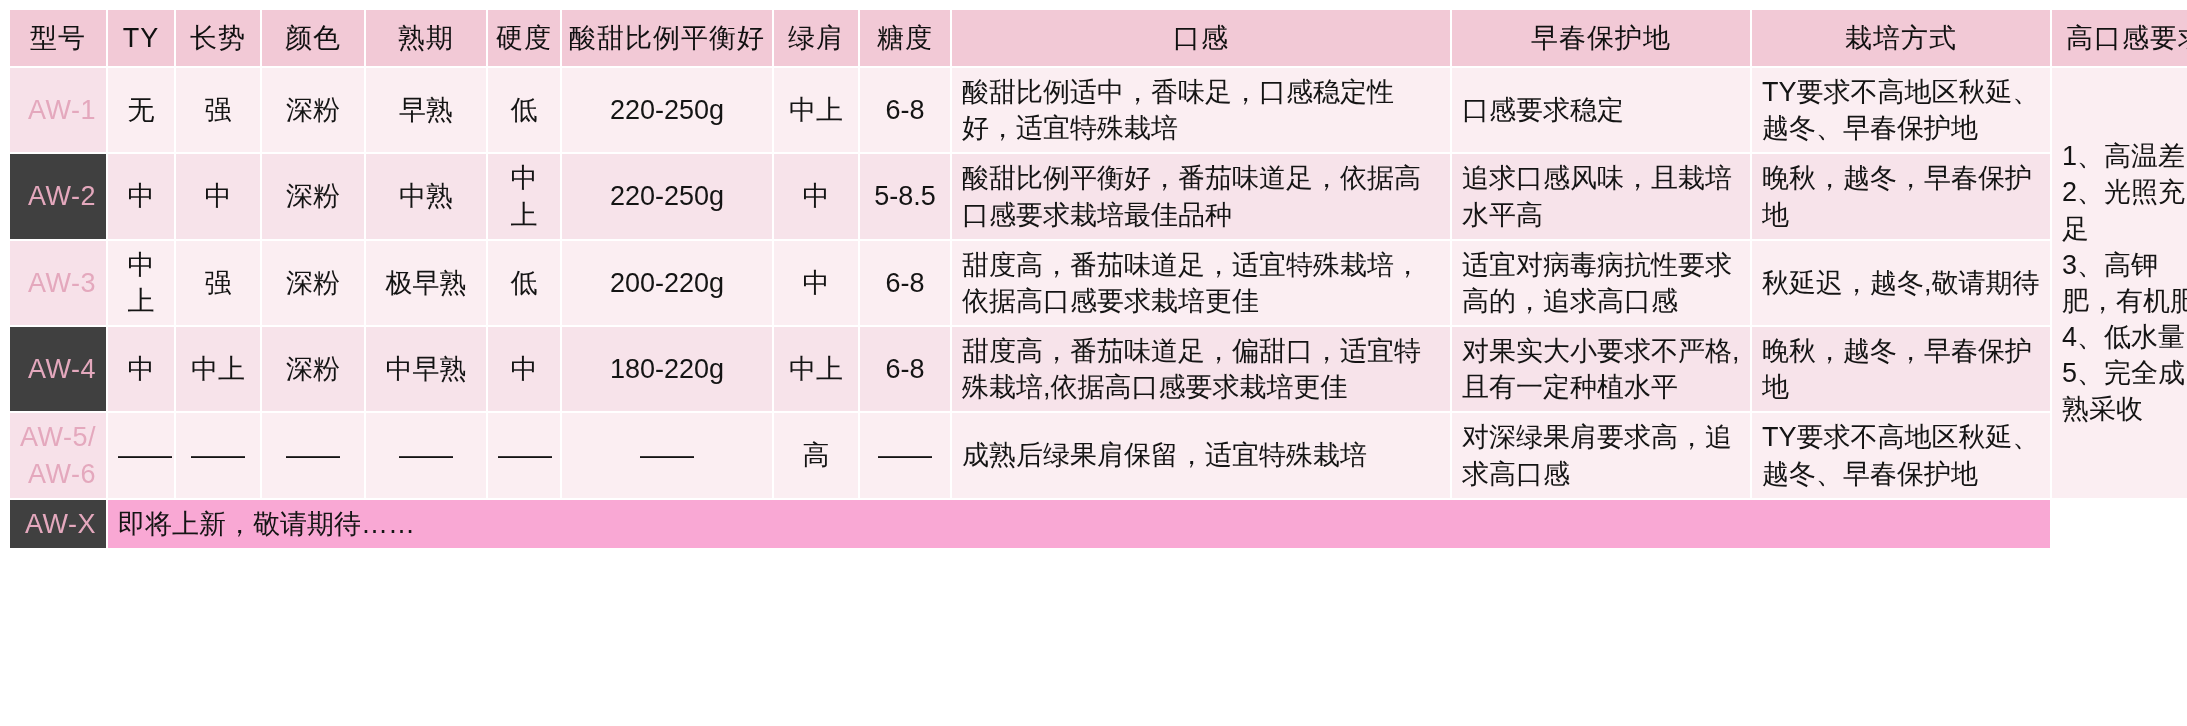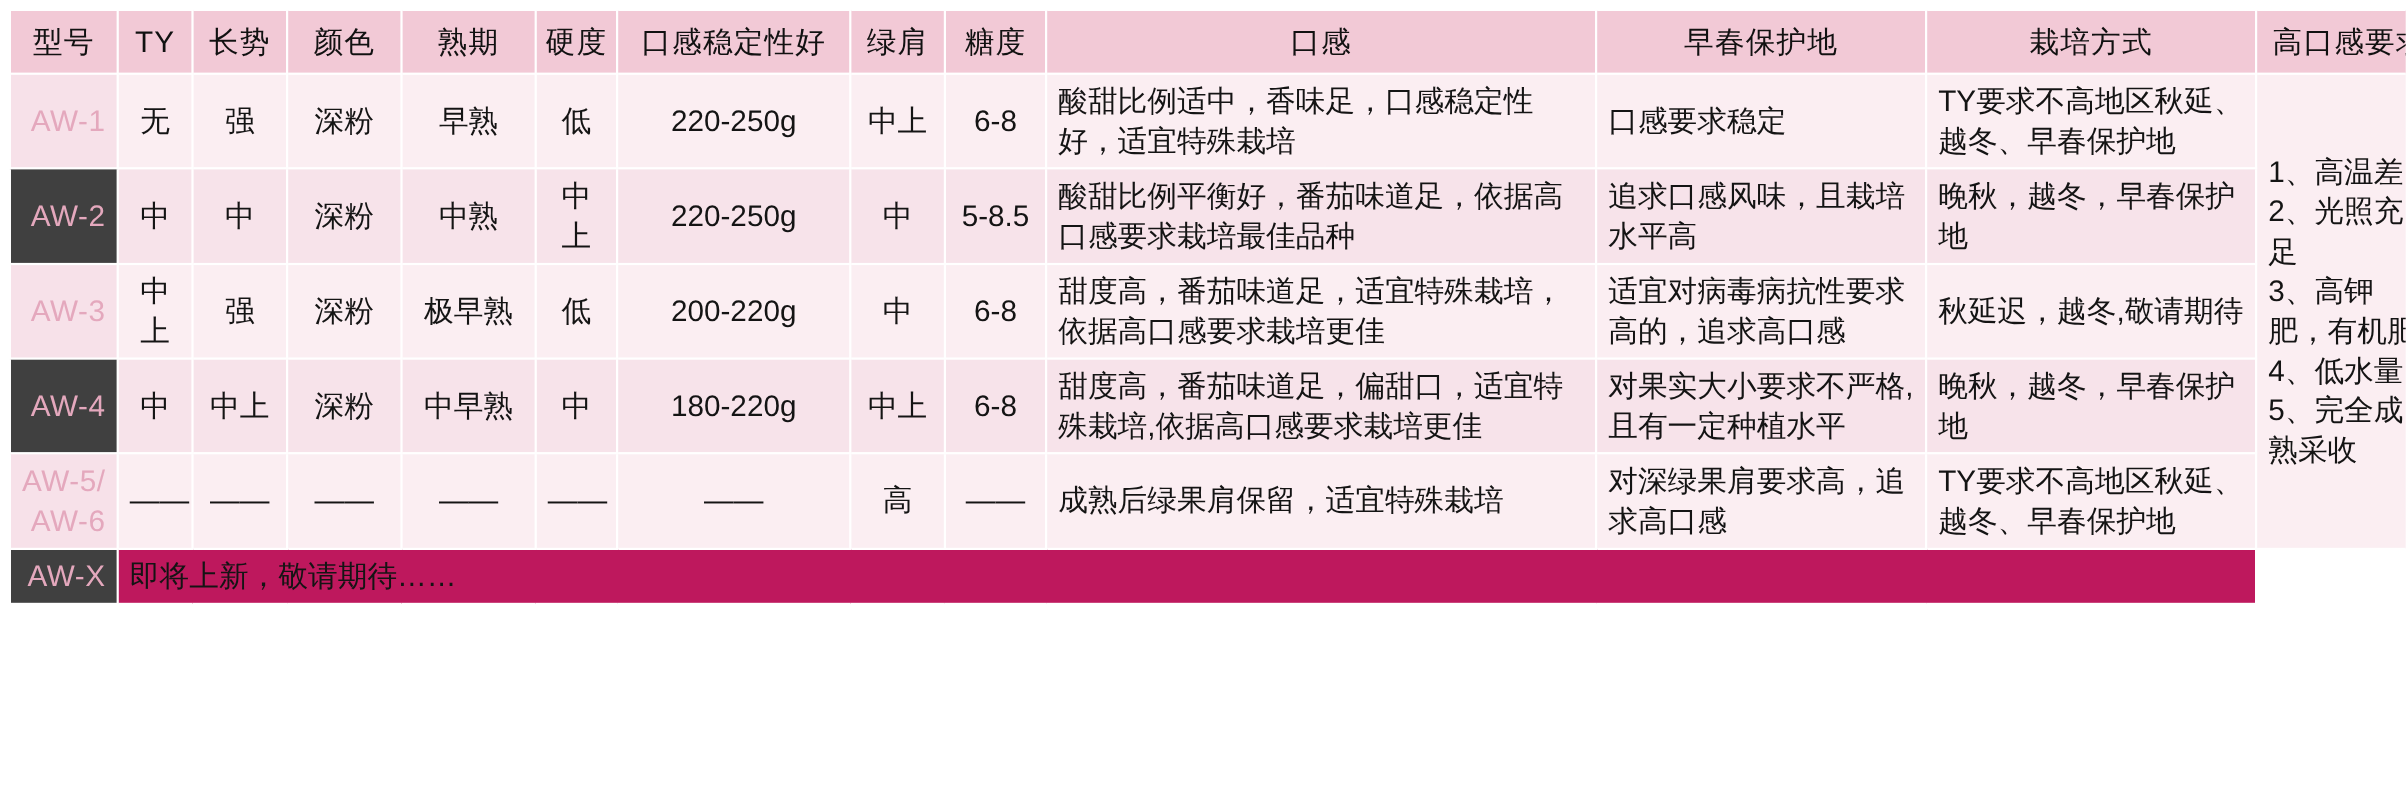--- a/index.html
+++ b/index.html
@@ -71,21 +71,21 @@
   td.req-cell {
     background: #fbeef2;
     font-size: 27px;
     color: #141414;
     text-align: left;
     vertical-align: middle;
     line-height: 1.45;
     padding: 8px 12px;
   }
   td.last-note {
-    background: #be185d;
+    background: #f9a8d4;
     font-size: 27px;
     text-align: left;
     padding-left: 22px;
     color: #141414;
   }
   td.blank-cell {
     background: #ffffff;
     border: 2px solid #ffffff;
   }
   .nowrap { white-space: nowrap; }
@@ -112,21 +112,21 @@
     </colgroup>
 
     <tbody>
         <tr class="header-row">
       <td>型号</td>
       <td>TY</td>
       <td>长势</td>
       <td>颜色</td>
       <td>熟期</td>
       <td>硬度</td>
-      <td>口感稳定性好</td>
+      <td>酸甜比例平衡好</td>
       <td>绿肩</td>
       <td>糖度</td>
       <td>口感</td>
       <td>早春保护地</td>
       <td>栽培方式</td>
       <td>高口感要求</td>
     </tr>
 
     <tr class="band-a">
       <td class="model-cell">AW-1</td>

